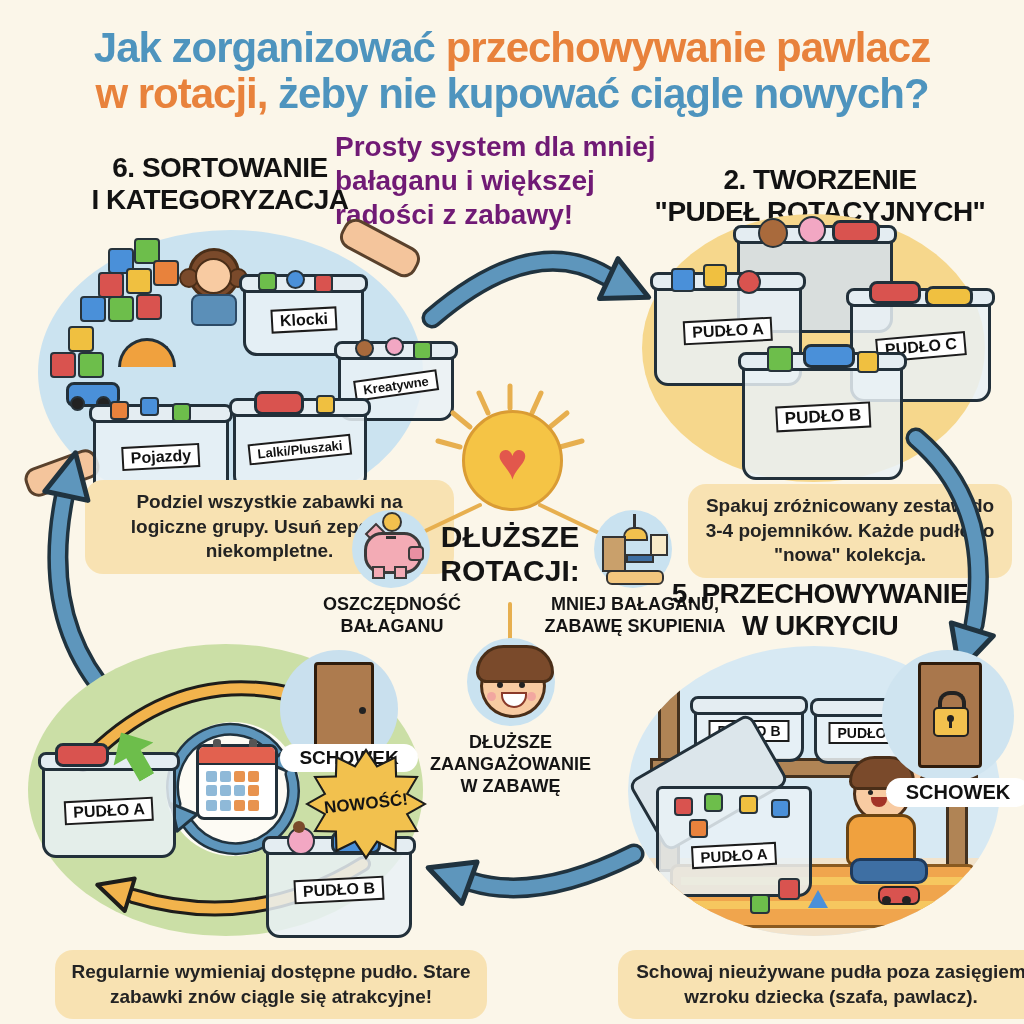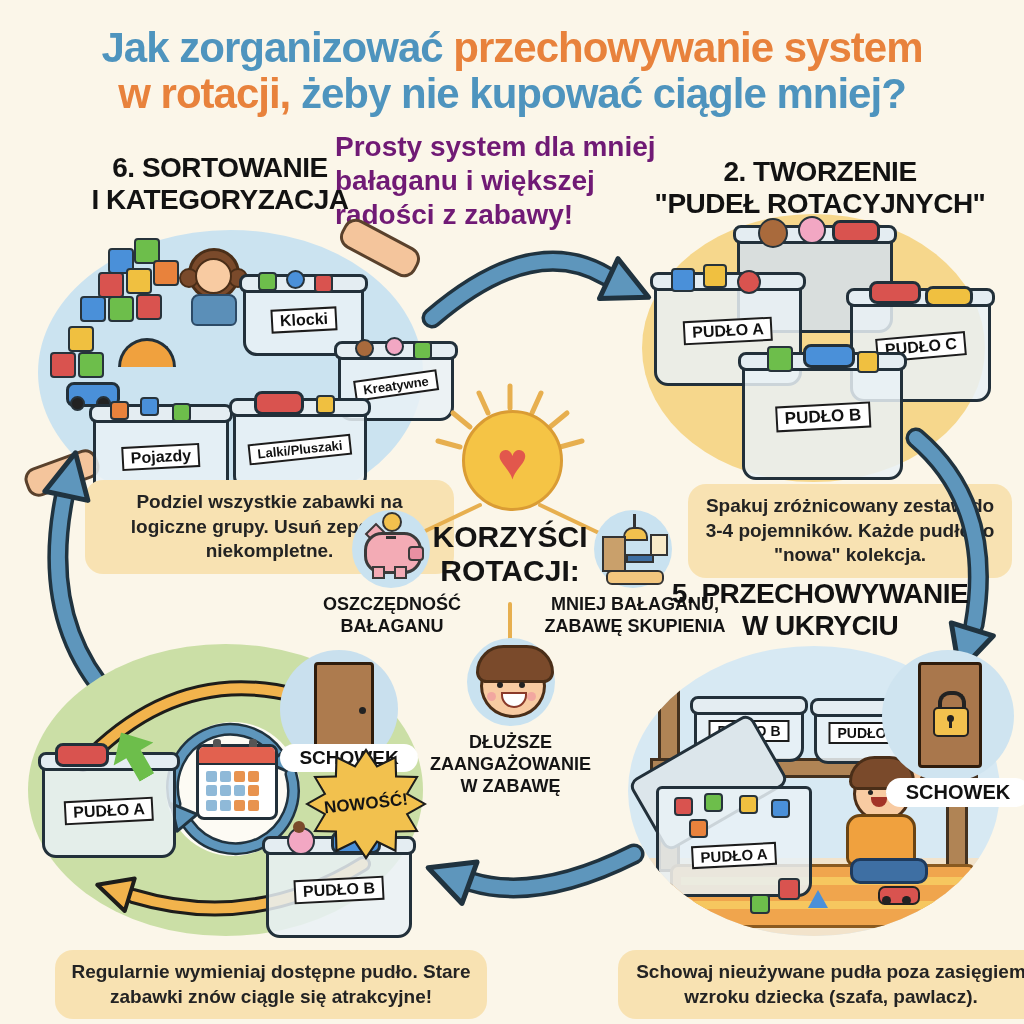--- a/index.html
+++ b/index.html
@@ -35,24 +35,24 @@
   .cal-top{position:absolute;left:0;right:0;top:0;height:16px;background:#E2614F;border-bottom:2px solid #22303a;border-radius:5px 5px 0 0}
   .cal-grid{position:absolute;left:7px;top:24px;right:7px;bottom:6px;display:flex;flex-wrap:wrap;gap:3px}
   .cal-grid i{width:11px;height:11px;display:block;border-radius:2px}
 </style>
 </head>
 <body>
 
 <div class="canvas">
 
   <div class="tl" style="top:24px">
-    <span class="b">Jak zorganizować </span><span class="o">przechowywanie system</span>
+    <span class="b">Jak zorganizować </span><span class="o">przechowywanie pawlacz</span>
   </div>
   <div class="tl" style="top:70px">
-    <span class="o">w rotacji,</span><span class="b"> żeby nie kupować ciągle mniej?</span>
+    <span class="o">w rotacji,</span><span class="b"> żeby nie kupować ciągle nowych?</span>
   </div>
 
   <div class="sub" style="left:335px;top:130px;width:355px">Prosty system dla mniej bałaganu i większej radości z zabawy!</div>
 
   <div class="hdr" style="left:70px;top:152px;width:300px">
     <div>6. SORTOWANIE</div>
     <div>I KATEGORYZACJA</div>
   </div>
 
   <div class="blob" style="left:38px;top:230px;width:385px;height:285px;background:#CBE3F0">
@@ -107,21 +107,21 @@
     <div class="bin" style="left:195px;top:172px;width:128px;height:82px">
       <div class="rim"></div>
       <div class="abs" style="left:18px;top:-14px;width:44px;height:18px;background:#D9534F;border:3px solid #22303a;border-radius:8px"></div>
       <i class="dot" style="left:80px;top:-10px;background:#F0C040"></i>
       <div class="tag" style="font-size:13px;top:42%;transform:translateX(-50%) rotate(-6deg)">Lalki/Pluszaki</div>
     </div>
   </div>
 
   <div class="cap" style="left:85px;top:480px;width:345px">Podziel wszystkie zabawki na logiczne grupy. Usuń zepsute i niekompletne.</div>
 
-  <div class="hdr" style="left:645px;top:156px;width:350px">
+  <div class="hdr" style="left:645px;top:164px;width:350px">
     <div>2. TWORZENIE</div>
     <div>"PUDEŁ ROTACYJNYCH"</div>
   </div>
 
   <div class="blob" style="left:642px;top:214px;width:343px;height:268px;background:#F6D78C">
     <div class="bin" style="left:95px;top:15px;width:150px;height:98px;background:rgba(214,223,229,.9)">
       <div class="rim"></div>
       <i class="dot round" style="left:18px;top:-14px;width:26px;height:26px;background:#A96A3C"></i>
       <i class="dot round" style="left:58px;top:-16px;width:24px;height:24px;background:#F2A7C3"></i>
       <div class="abs" style="left:92px;top:-12px;width:42px;height:17px;background:#D9534F;border:3px solid #22303a;border-radius:8px"></div>
@@ -191,21 +191,21 @@
     </g>
     <g stroke="#E7AF4F" stroke-width="4" stroke-linecap="round">
       <line x1="128" y1="113" x2="50" y2="150"></line>
       <line x1="188" y1="113" x2="266" y2="150"></line>
       <line x1="158" y1="212" x2="158" y2="246"></line>
     </g>
   </svg>
   <div class="blob" style="left:462px;top:410px;width:95px;height:95px;background:#F5C445;border:3px solid #DA9C34;display:flex;align-items:center;justify-content:center">
     <span style="font-size:52px;color:#E2574C;line-height:1">♥</span>
   </div>
-  <div class="blabel" style="left:420px;top:520px;width:180px;font-size:30px;line-height:1.12">KORZYŚCI ROTACJI:</div>
+  <div class="blabel" style="left:420px;top:520px;width:180px;font-size:30px;line-height:1.12">DŁUŻSZE ROTACJI:</div>
 
   <div class="icirc" style="left:352px;top:510px;width:78px;height:78px">
     <div class="abs round" style="left:30px;top:2px;width:16px;height:16px;background:#F2C14E;border:2px solid #333"></div>
     <div class="abs" style="left:16px;top:16px;width:12px;height:12px;background:#F3ABB5;border:2px solid #3a3a3a;transform:rotate(45deg)"></div>
     <div class="abs" style="left:12px;top:22px;width:52px;height:36px;background:#F3ABB5;border:3px solid #3a3a3a;border-radius:18px"></div>
     <div class="abs" style="left:34px;top:26px;width:10px;height:3px;background:#333"></div>
     <div class="abs" style="left:56px;top:36px;width:12px;height:11px;background:#E890A2;border:2px solid #3a3a3a;border-radius:4px"></div>
     <div class="abs" style="left:20px;top:56px;width:9px;height:9px;background:#F3ABB5;border:2px solid #3a3a3a"></div>
     <div class="abs" style="left:42px;top:56px;width:9px;height:9px;background:#F3ABB5;border:2px solid #3a3a3a"></div>
   </div>

